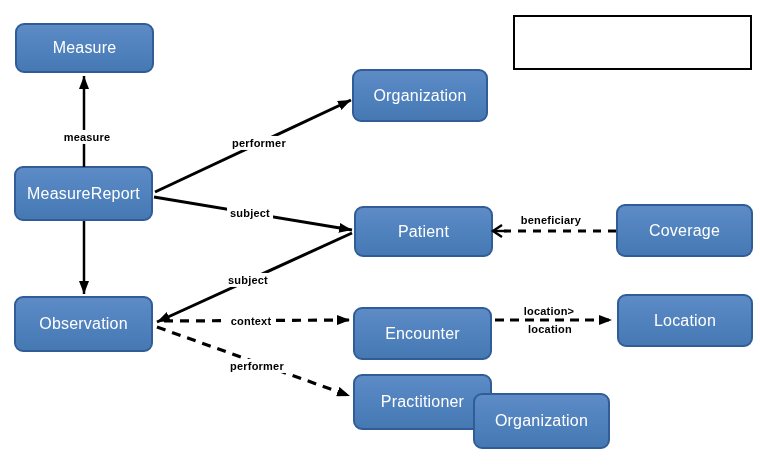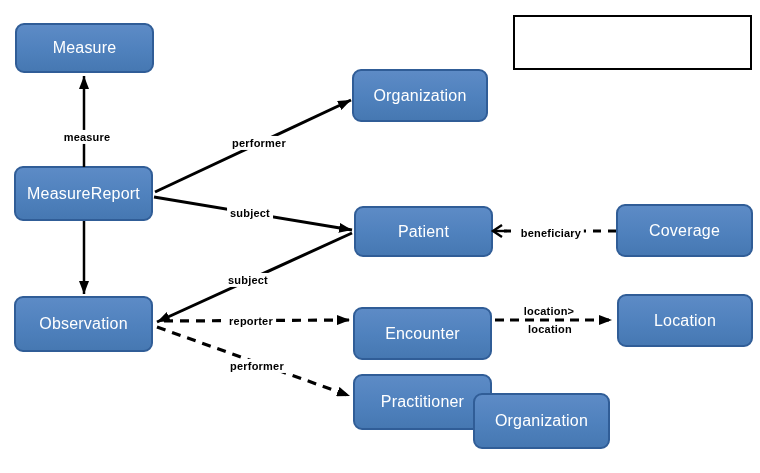--- a/index.html
+++ b/index.html
@@ -120,23 +120,23 @@
     <path d="M502,225 L493,231 L502,237" fill="none" stroke="#000" stroke-width="2.4"></path>
 
     <line x1="527" y1="36" x2="584" y2="36" stroke="#000" stroke-width="2.6" marker-end="url(#ah)"></line>
     <line x1="523" y1="56" x2="584" y2="56" stroke="#000" stroke-width="3" stroke-dasharray="8 5.5" marker-end="url(#ah)"></line>
   </svg>
 
   <div class="elabel" style="left:87px;top:137px">measure</div>
   <div class="elabel" style="left:259px;top:143px">performer</div>
   <div class="elabel" style="left:250px;top:213px">subject</div>
   <div class="elabel" style="left:248px;top:280px">subject</div>
-  <div class="elabel" style="left:251px;top:321px">reporter</div>
+  <div class="elabel" style="left:251px;top:321px">context</div>
   <div class="elabel" style="left:257px;top:366px">performer</div>
-  <div class="elabel" style="left:551px;top:233px">beneficiary</div>
+  <div class="elabel" style="left:551px;top:220px">beneficiary</div>
   <div class="elabel nobg" style="left:549px;top:311px">location&gt;</div>
   <div class="elabel nobg" style="left:550px;top:329px">location</div>
 
   <div class="legend"></div>
   <div class="legend-text" style="left:593px;top:26px">Required Resource</div>
   <div class="legend-text" style="left:593px;top:46px">Optional Resource</div>
 
 </div>
 
 </body></html>

